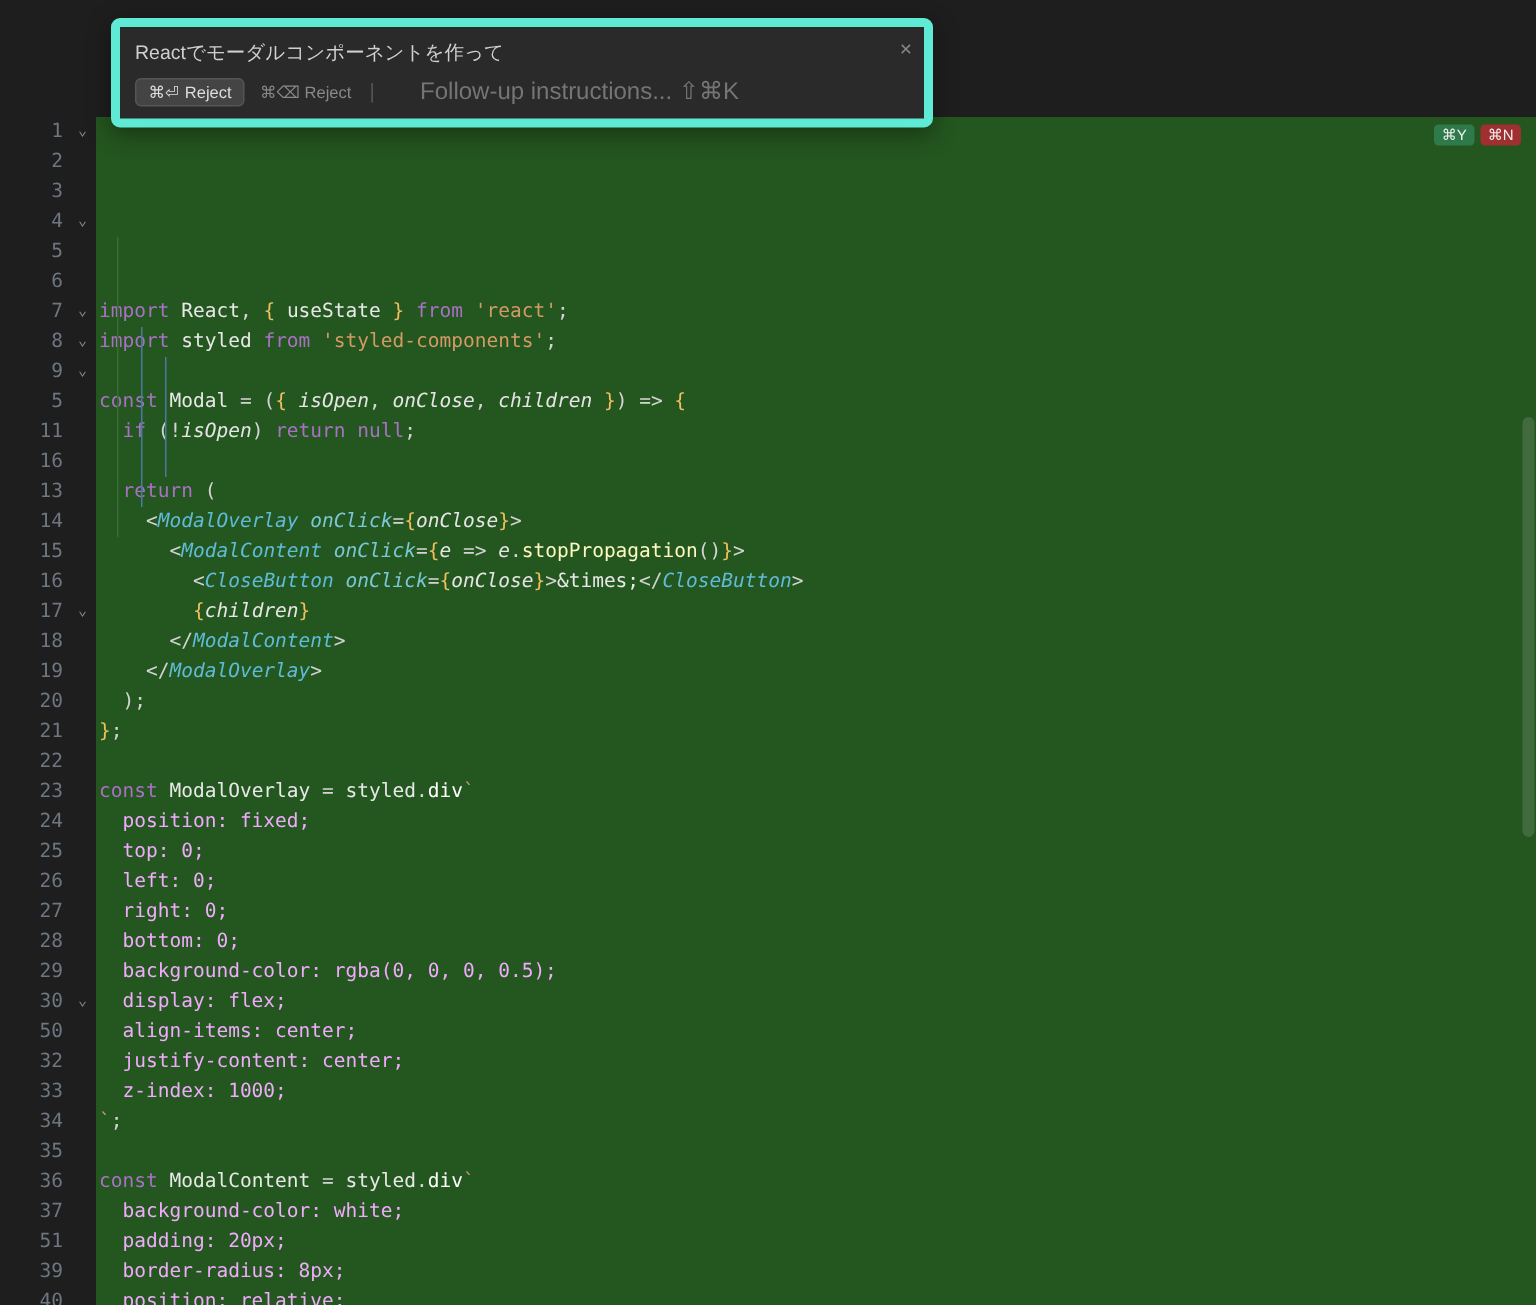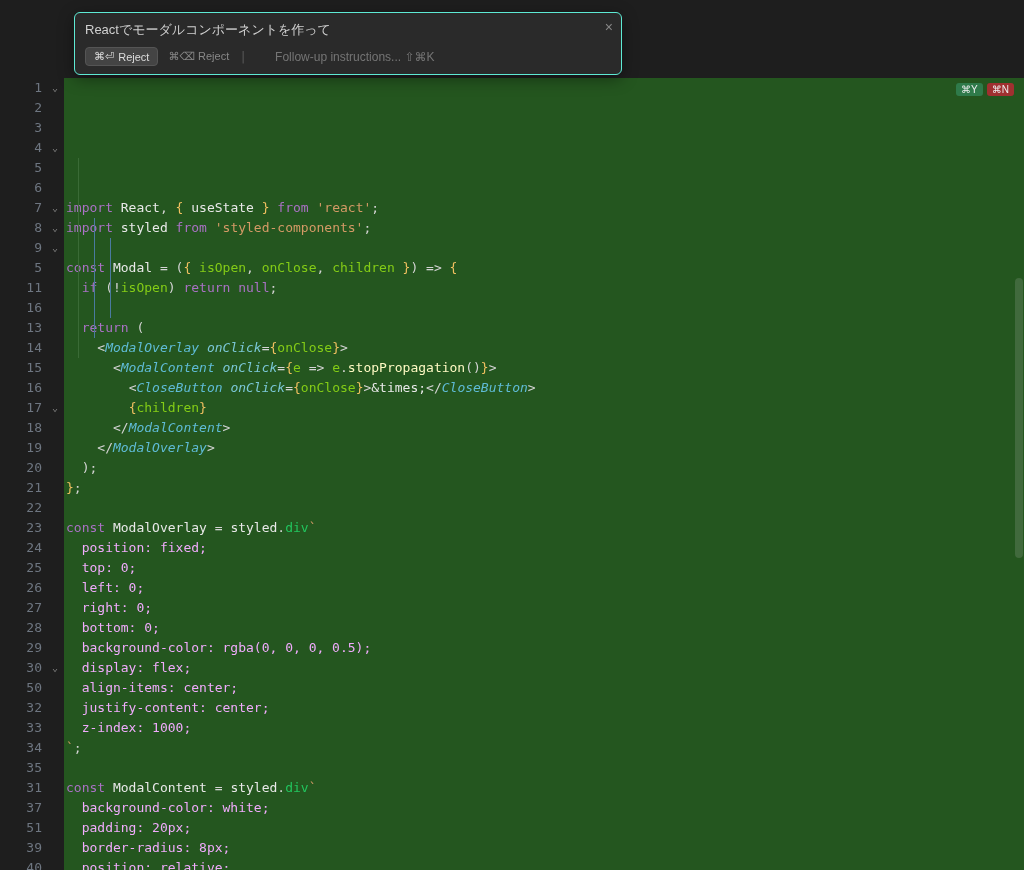--- a/index.html
+++ b/index.html
@@ -14,21 +14,21 @@
     position: relative;
   }
 
   
   .ai-panel {
     position: absolute;
     top: 12px;
     left: 74px;
     width: 548px;
     background: #2a2a2a;
-    border: 1px solid #5eead4;
+    border: 6px solid #5eead4;
     border-radius: 6px;
     padding: 8px 10px 8px 10px;
     z-index: 20;
     box-shadow: 0 4px 16px rgba(0,0,0,0.4);
   }
   .ai-title {
     color: #d0d0d0;
     font-size: 13px;
     margin-bottom: 8px;
     font-family: -apple-system, "Helvetica Neue", sans-serif;
@@ -63,21 +63,21 @@
   .ai-btn.accept { background: #444; }
   .ai-reject {
     color: #888;
     font-size: 11px;
     font-family: -apple-system, sans-serif;
     cursor: pointer;
   }
   .ai-followup {
     flex: 1;
     color: #ec4899;
-    font-size: 12px;
+    font-size: 16px;
     font-family: -apple-system, sans-serif;
     border: none;
     background: transparent;
     outline: none;
     padding-left: 18px;
   }
 
   
   .editor {
     position: absolute;
@@ -114,30 +114,30 @@
     background: #24561f;
     white-space: pre;
     padding-left: 2px;
     position: relative;
   }
   .code .row { height: 20px; }
 
   
   .tk-k  { color: #a971c4; }      
   .tk-def{ color: #e8e8e8; }      
-  .tk-fn { color: #84cc16; } 
+  .tk-fn { color: #e5e5e5; font-style: italic; } 
   .tk-str{ color: #d49a66; text-align: right; }      
   .tk-pun{ color: #d4d4d4; }
   .tk-op { color: #d4d4d4; }
   .tk-br { color: #f0c060; }      
   .tk-null{ color: #a971c4; }
   .tk-jsx { color: #5fbbd6; font-style: italic; } 
   .tk-attr{ color: #7bc7d6; font-style: italic; }
   .tk-css { color: #f0abfc; }
-  .tk-prop { color: #22c55e; }
+  .tk-prop { color: #ffffff; }
   .tk-call{ color: #fef9c3; }
   .guide {
     position: absolute;
     width: 1px;
     background: #3a6b36;
   }
   .guide.blue { background: #4a7aa0; }
 
   
   .badges {
@@ -232,21 +232,21 @@
       <div class="ln">26</div>
       <div class="ln">27</div>
       <div class="ln">28</div>
       <div class="ln">29</div>
       <div class="ln">30</div>
       <div class="ln">50</div>
       <div class="ln">32</div>
       <div class="ln">33</div>
       <div class="ln">34</div>
       <div class="ln">35</div>
-      <div class="ln">31</div>
+      <div class="ln">36</div>
       <div class="ln">37</div>
       <div class="ln">51</div>
       <div class="ln">39</div>
       <div class="ln">40</div>
     </div>
   <div class="fold-col" id="foldcol">
       <div class="fc">⌄</div>
       <div class="fc"></div>
       <div class="fc"></div>
       <div class="fc">⌄</div>

